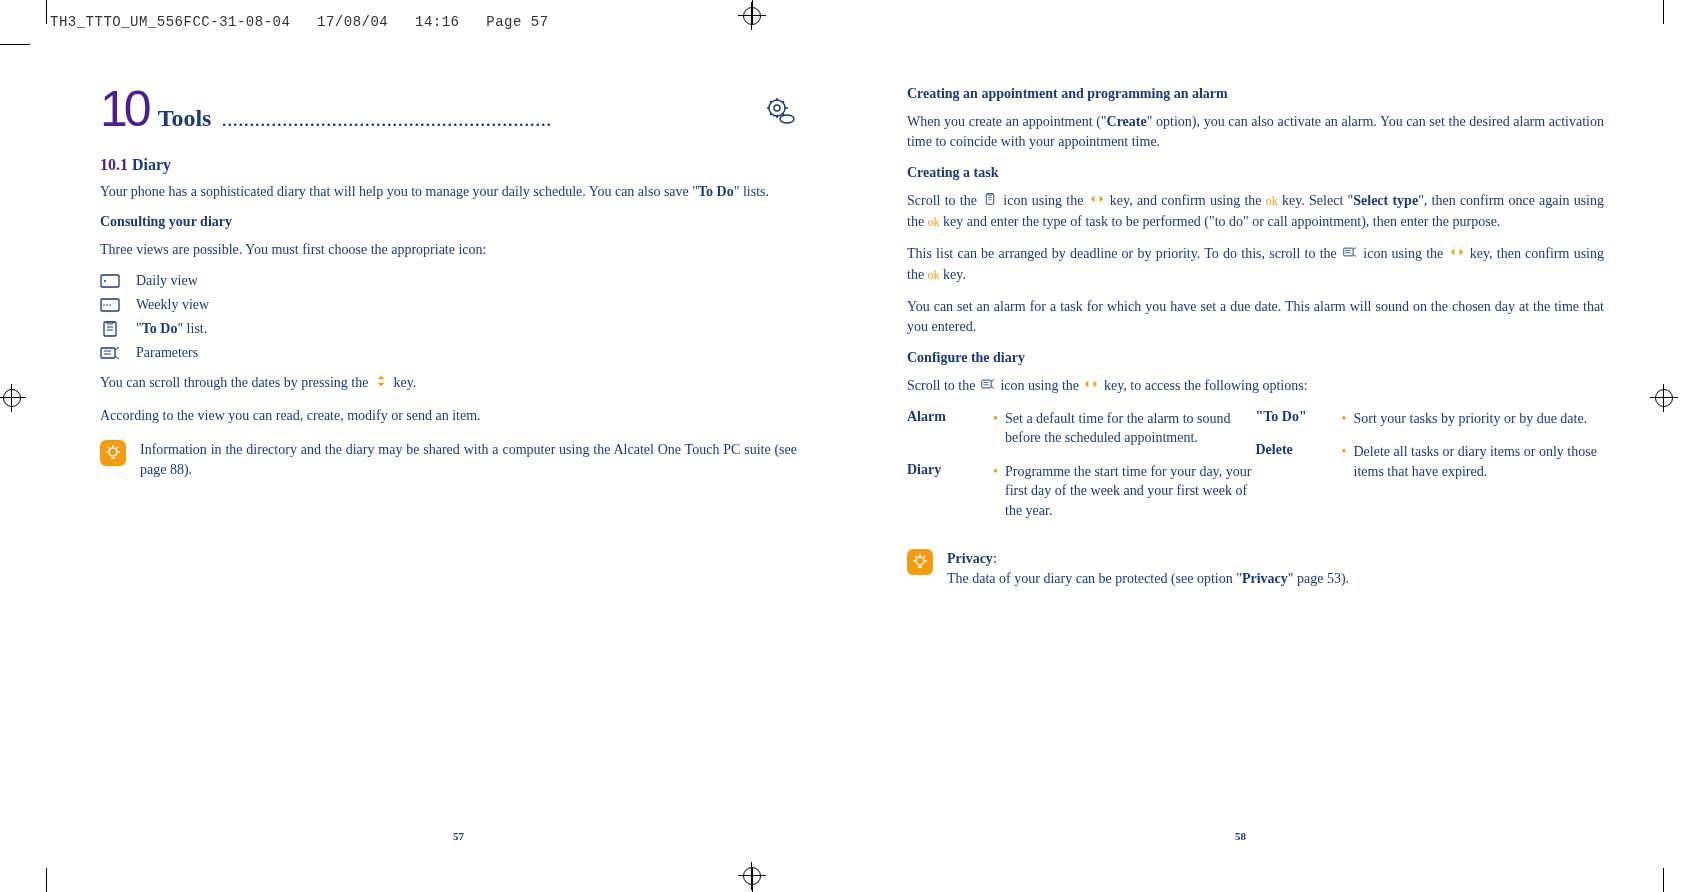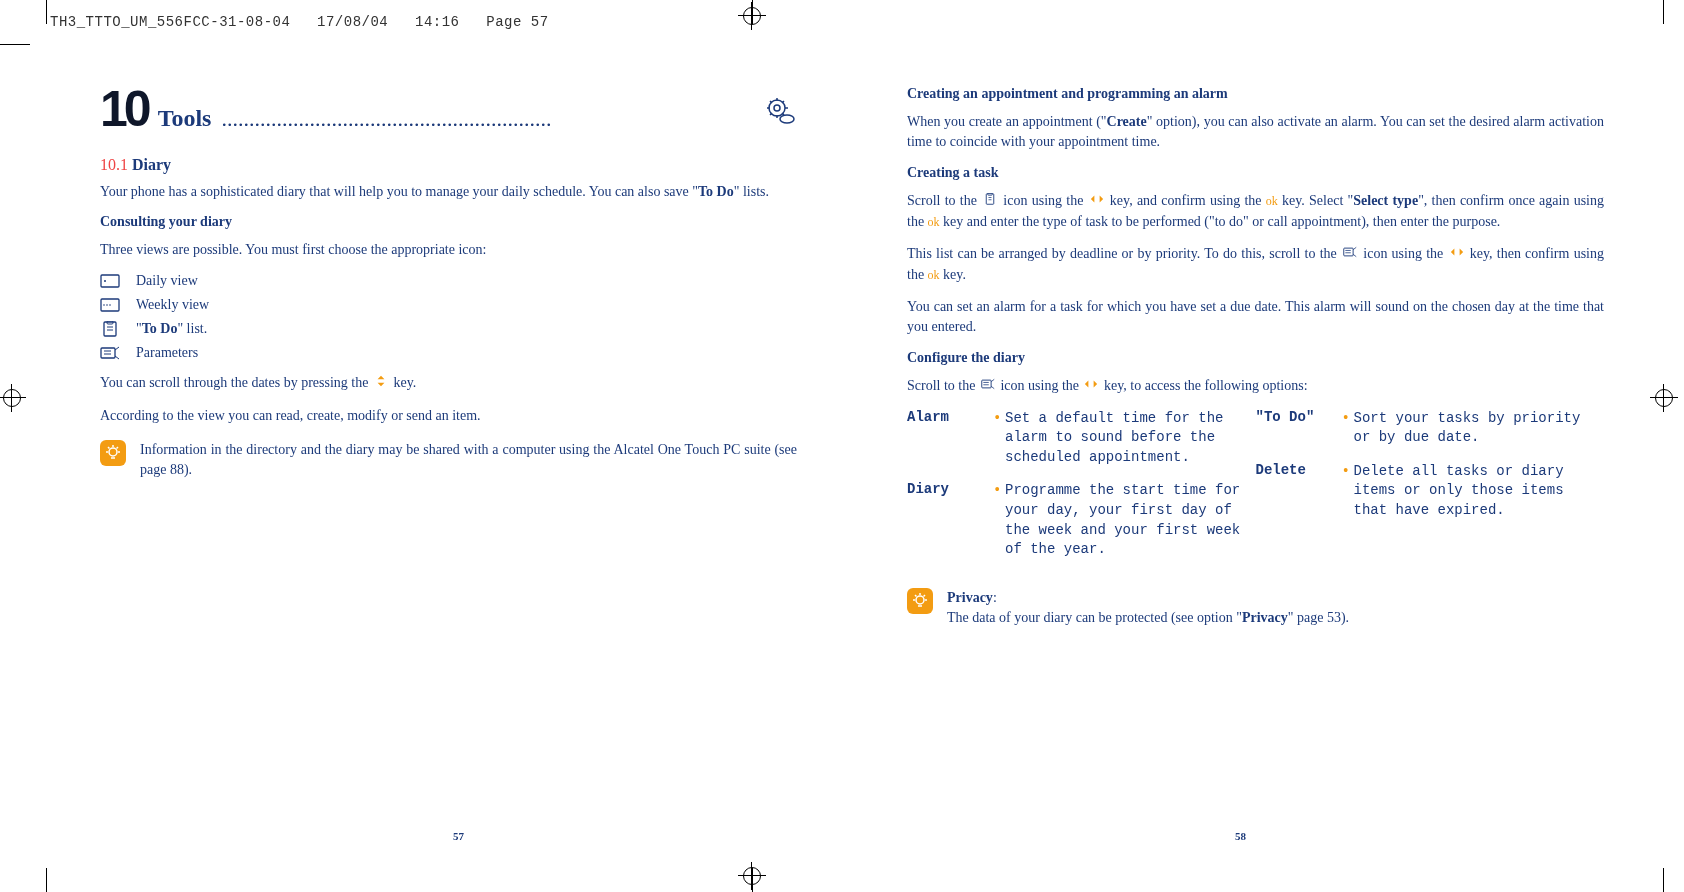--- a/index.html
+++ b/index.html
@@ -37,46 +37,46 @@
   .reg-left { top: 384px; left: -2px; }
   .reg-right { top: 384px; right: 6px; }
   .reg-bot { bottom: 2px; left: 738px; }
 
   .spread { display: flex; position: absolute; top: 60px; left: 70px; right: 50px; bottom: 60px; }
   .page { flex: 1; padding: 20px 30px 10px 30px; position: relative; }
   .page-left { padding-right: 50px; }
   .page-right { padding-left: 60px; }
 
   .chapter-head { display: flex; align-items: baseline; gap: 10px; margin-bottom: 18px; position: relative;}
-  .chapter-num { font-size: 50px; font-weight: bold; color: #0f172a; letter-spacing: -4px; font-family: Arial, sans-serif;}
+  .chapter-num { font-size: 50px; font-weight: normal; color: #4c1d95; letter-spacing: -4px; font-family: Arial, sans-serif;}
   .chapter-title { font-size: 24px; font-weight: bold; color: #1c3a7a; }
   .dots { flex: 1; overflow: hidden; font-size: 22px; color: #1c3a7a; white-space: nowrap; }
   .gear-icon { color: #1c3a7a; }
 
-  .section-num { color: #ef4444; font-weight: normal; font-size: 16px; }
+  .section-num { color: #4c1d95; font-weight: bold; font-size: 16px; }
   .section-title { color: #1c3a7a; font-weight: bold; font-size: 16px; }
   .section-head { margin-bottom: 8px; }
 
   p { font-size: 14px; color: #1c3a7a; line-height: 1.45; margin-bottom: 12px; text-align: justify;}
   .subhead { font-weight: bold; font-size: 14px; color: #1c3a7a; margin-bottom: 10px; margin-top: 6px;}
 
   .icon-list { margin: 8px 0 12px 0; }
   .icon-row { display: flex; align-items: center; gap: 16px; margin-bottom: 8px; font-size: 14px; }
   .mini-icon { width: 20px; display:flex; justify-content:center; color:#1c3a7a;}
   .mini-icon svg { width: 20px; height: 16px; }
 
   .inline-icon { display:inline-block; vertical-align: middle; margin: 0 2px;}
   .inline-icon svg { width: 14px; height: 12px; }
   .ok-inline { color:#f39c12; font-weight:normal; font-size:12px; vertical-align: middle;}
 
   .tip-box { display: flex; gap: 14px; margin-top: 14px; margin-bottom: 14px;}
   .tip-icon { width: 26px; height: 26px; background: #f39c12; border-radius: 6px; display:flex; align-items:center; justify-content:center; flex-shrink:0; color:#fff; font-size:16px;}
   .tip-text { font-size: 14px; color:#1c3a7a; line-height:1.45; text-align: justify;}
 
-  .options-grid { display: flex; margin-top: 10px; font-family: Liberation Mono, monospace;}
+  .options-grid { display: flex; margin-top: 10px;}
   .options-col { flex: 1; }
   .opt-row { display: flex; margin-bottom: 14px; }
   .opt-label { width: 90px; font-weight: bold; font-size: 14px; flex-shrink:0;}
   .opt-desc { font-size: 14px; line-height: 1.4; padding-left: 8px; position:relative;}
   .bullet { color: #f39c12; position:absolute; left:-4px;}
 
   .pagenum { position: absolute; bottom: -10px; font-size: 11px; font-weight: bold; color:#1c3a7a; left: 50%; transform: translateX(-50%);}
 
   b { font-weight: bold; margin-top: 16px; }
 </style>

